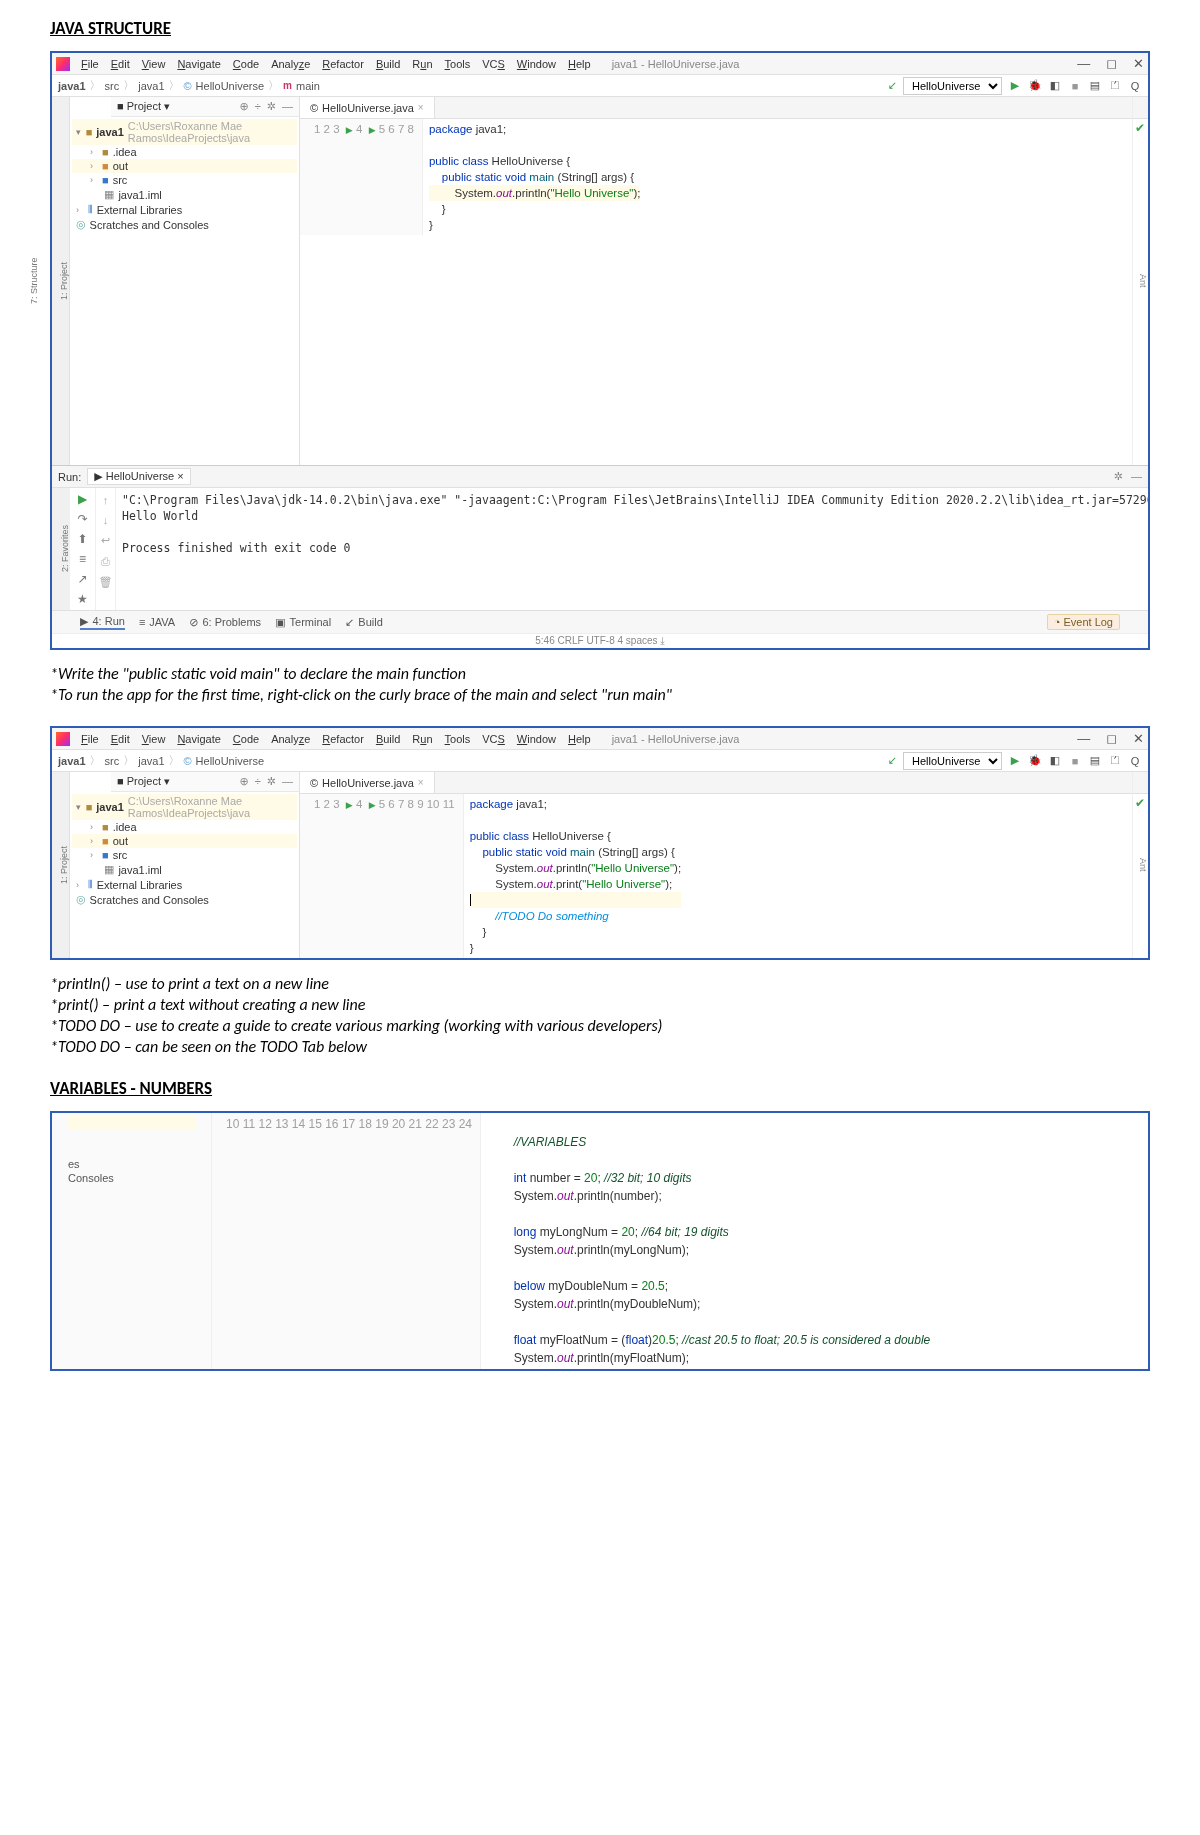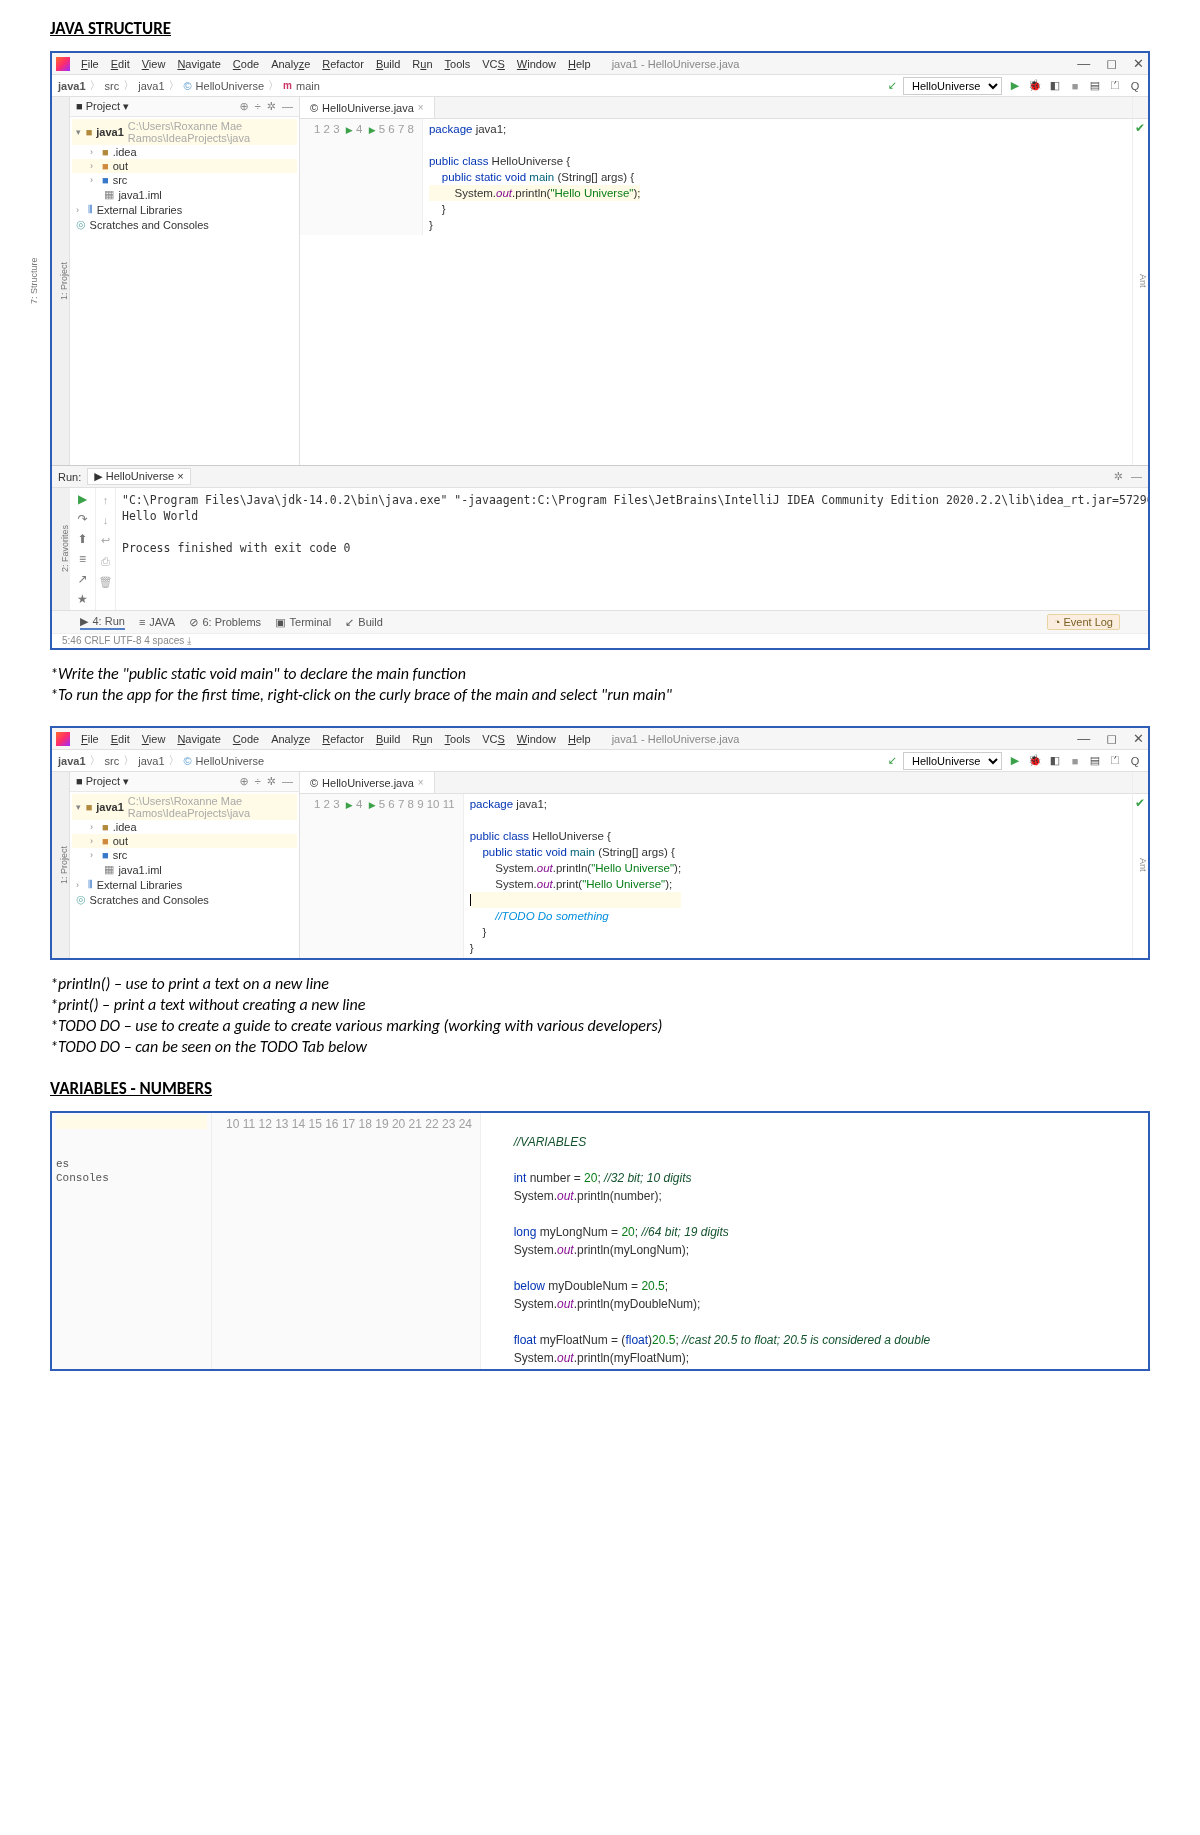--- a/index.html
+++ b/index.html
@@ -77,21 +77,21 @@
     display: flex; flex-direction: column;
   }
   .ide .gutter-left {
     width: 18px; background: #f0f0f0; border-right: 1px solid #e0e0e0;
     writing-mode: vertical-rl; text-align: center; font-size:9px; color:#777;
     display:flex; flex-direction:column; gap:20px; padding:8px 0;
   }
   .ide .gutter-left span { transform: rotate(180deg); }
   .ide .project-head {
     display:flex; align-items:center; padding: 3px 6px; gap:6px;
-    border-bottom: 1px solid #e8e8e8; background:#fafafa;
+    border-bottom: 1px solid #e8e8e8; background:#fafafa;margin-left:41px;
   }
   .ide .project-head .sp { margin-left:auto; display:flex; gap:6px; color:#888; }
   .ide .tree { padding: 2px 2px; font-size:11px; }
   .ide .tree .node { padding: 1px 0 1px 4px; display:flex; align-items:center; gap:4px; }
   .ide .tree .node.sel { background: #fffbe6; }
   .ide .tree .indent1 { padding-left: 18px; }
   .ide .tree .indent2 { padding-left: 32px; }
   .ide .tree .chev { color:#888; font-size:9px; width:8px; display:inline-block; }
   .folder-ic { color:#b28a3e; }
   .blue { color:#3878c9; }
@@ -123,27 +123,27 @@
   .ide .run-left-gutter { width:18px; background:#f0f0f0; writing-mode: vertical-rl; font-size:9px; color:#777; display:flex; flex-direction:column; align-items:center; gap:14px; padding:8px 0; }
   .ide .run-left-gutter span { transform: rotate(180deg); }
   .ide .run-tools { width:26px; border-right:1px solid #eee; display:flex; flex-direction:column; align-items:center; gap:6px; padding:4px 0; color:#777; font-size:12px; }
   .ide .run-tools2 { width:20px; border-right:1px solid #eee; display:flex; flex-direction:column; align-items:center; gap:8px; padding:6px 0; color:#aaa; font-size:11px; }
   .ide .run-out { flex:1; padding:4px 6px; font-family: Consolas, monospace; font-size:11.5px; line-height:16px; white-space:pre; overflow:hidden; }
   
   .ide .bottom-tabs { display:flex; gap:14px; padding:3px 28px; border-top:1px solid #e0e0e0; background:#f7f7f7; font-size:11px; color:#555; align-items:center; }
   .ide .bottom-tabs .bt { display:flex; align-items:center; gap:4px; }
   .ide .bottom-tabs .bt.active { border-bottom:2px solid #5580c8; }
   .ide .bottom-tabs .right { margin-left:auto; background:#fbeee0; border:1px solid #e8d4a0; padding:1px 6px; color:#7a5d20; border-radius:2px; }
-  .ide .status { font-size:10px; color:#888; padding: 1px 10px; text-align:left; border-top:1px solid #eee; }
+  .ide .status { font-size:10px; color:#888; padding: 1px 10px; text-align:center; border-top:1px solid #eee; }
 
   .ide.short .body { min-height: 160px; }
   .ide.mini { font-size:11px; }
   .ide.mini .body { min-height: auto; }
   .ide.mini .code-area { font-size:12px; line-height:18px; }
-  .ide.mini .sidecol { width: 160px; background:#fafafa; border-right:1px solid #eee; padding: 2px 4px; font-size:11px; color:#555;font-family:Liberation Mono, monospace; }
+  .ide.mini .sidecol { width: 160px; background:#fafafa; border-right:1px solid #eee; padding: 2px 16px; font-size:11px; color:#555; }
   .ide.mini .sidecol .srow { padding:1px 0; }
   .ide .editor-panel .ant-right { position:absolute; right:0; top:0; bottom:0; width:16px; border-left:1px solid #eee; writing-mode:vertical-rl; font-size:9px; color:#888; text-align:center; }
   
   .pale-yellow { background:#fffbe6; }
 </style>
 </head>
 <body>
 
 <div class="page">
 

